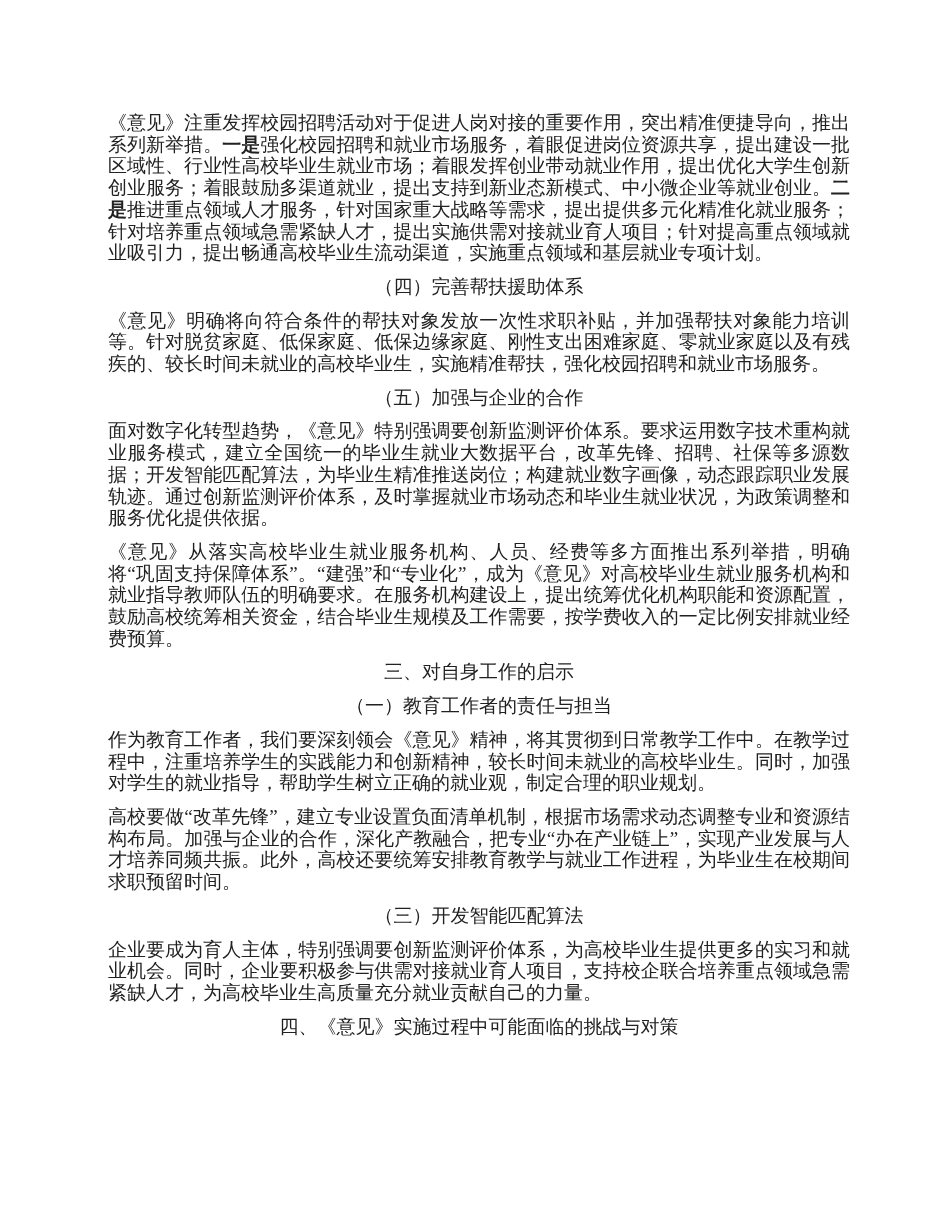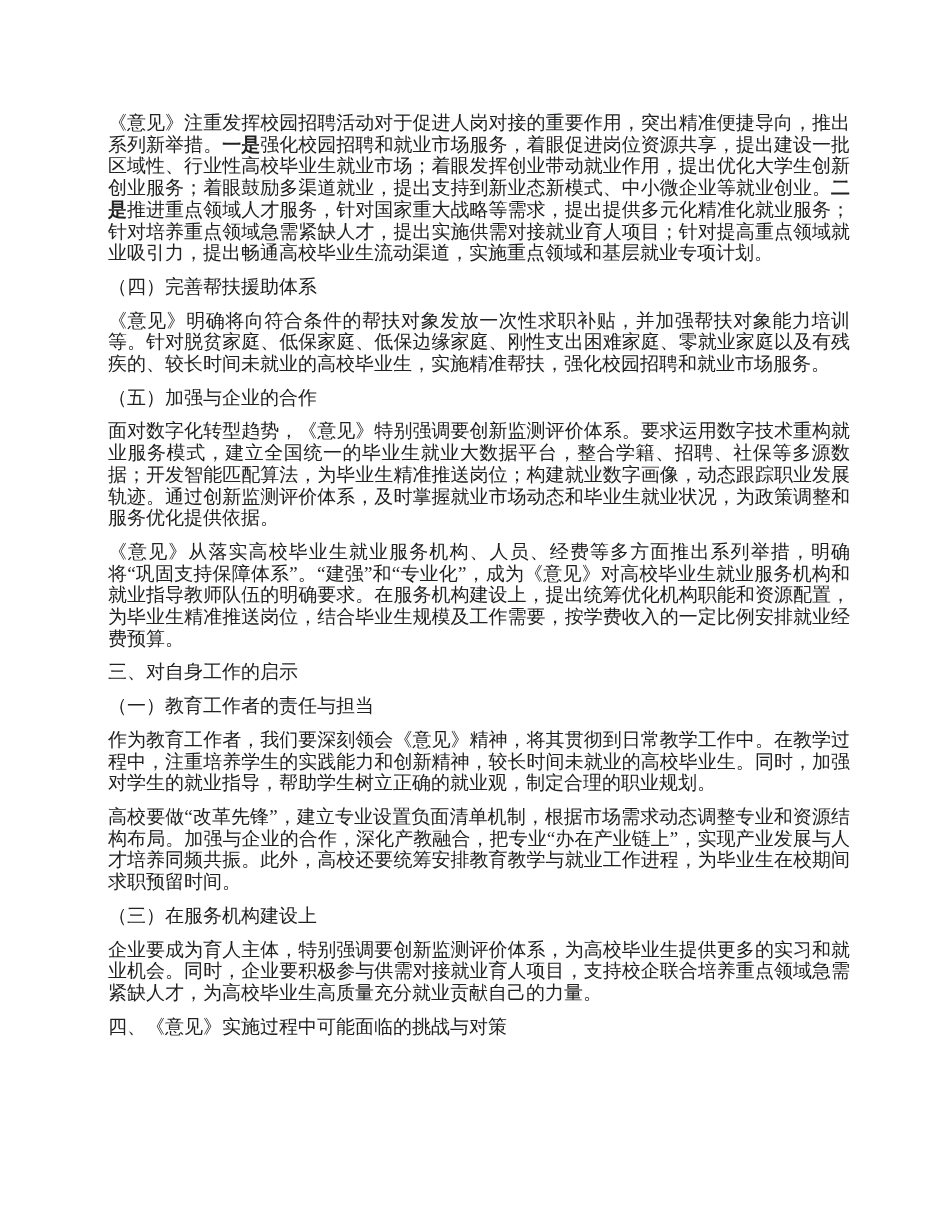--- a/index.html
+++ b/index.html
@@ -25,53 +25,53 @@
   .doc p, .doc .hd {
     margin: 0 0 12px 0;
     font-size: 19px;
     line-height: 21.7px;
     font-weight: 400;
     text-align: justify;
     text-justify: inter-ideograph;
     word-break: normal;
   }
   .doc .hd {
-    text-align: left;
+    text-align: center;
   }
   .run { font-weight: 400; }
   .run-bold { font-weight: 700; }
 </style>
 </head>
 <body>
 
 <div class="page">
   <div class="doc">
 
     <p><span class="run">《意见》注重发挥校园招聘活动对于促进人岗对接的重要作用，突出精准便捷导向，推出系列新举措。</span><span class="run-bold">一是</span><span class="run">强化校园招聘和就业市场服务，着眼促进岗位资源共享，提出建设一批区域性、行业性高校毕业生就业市场；着眼发挥创业带动就业作用，提出优化大学生创新创业服务；着眼鼓励多渠道就业，提出支持到新业态新模式、中小微企业等就业创业。</span><span class="run-bold">二是</span><span class="run">推进重点领域人才服务，针对国家重大战略等需求，提出提供多元化精准化就业服务；针对培养重点领域急需紧缺人才，提出实施供需对接就业育人项目；针对提高重点领域就业吸引力，提出畅通高校毕业生流动渠道，实施重点领域和基层就业专项计划。</span></p>
 
     <div class="hd">（四）完善帮扶援助体系</div>
 
     <p>《意见》明确将向符合条件的帮扶对象发放一次性求职补贴，并加强帮扶对象能力培训等。针对脱贫家庭、低保家庭、低保边缘家庭、刚性支出困难家庭、零就业家庭以及有残疾的、较长时间未就业的高校毕业生，实施精准帮扶，强化校园招聘和就业市场服务。</p>
 
     <div class="hd">（五）加强与企业的合作</div>
 
-    <p>面对数字化转型趋势，《意见》特别强调要创新监测评价体系。要求运用数字技术重构就业服务模式，建立全国统一的毕业生就业大数据平台，整合学籍、招聘、社保等多源数据；开发智能匹配算法，为毕业生精准推送岗位；构建就业数字画像，动态跟踪职业发展轨迹。通过创新监测评价体系，及时掌握就业市场动态和毕业生就业状况，为政策调整和服务优化提供依据。</p>
+    <p>面对数字化转型趋势，《意见》特别强调要创新监测评价体系。要求运用数字技术重构就业服务模式，建立全国统一的毕业生就业大数据平台，改革先锋、招聘、社保等多源数据；开发智能匹配算法，为毕业生精准推送岗位；构建就业数字画像，动态跟踪职业发展轨迹。通过创新监测评价体系，及时掌握就业市场动态和毕业生就业状况，为政策调整和服务优化提供依据。</p>
 
 
-    <p>《意见》从落实高校毕业生就业服务机构、人员、经费等多方面推出系列举措，明确将“巩固支持保障体系”。“建强”和“专业化”，成为《意见》对高校毕业生就业服务机构和就业指导教师队伍的明确要求。在服务机构建设上，提出统筹优化机构职能和资源配置，为毕业生精准推送岗位，结合毕业生规模及工作需要，按学费收入的一定比例安排就业经费预算。</p>
+    <p>《意见》从落实高校毕业生就业服务机构、人员、经费等多方面推出系列举措，明确将“巩固支持保障体系”。“建强”和“专业化”，成为《意见》对高校毕业生就业服务机构和就业指导教师队伍的明确要求。在服务机构建设上，提出统筹优化机构职能和资源配置，鼓励高校统筹相关资金，结合毕业生规模及工作需要，按学费收入的一定比例安排就业经费预算。</p>
 
     <div class="hd">三、对自身工作的启示</div>
 
     <div class="hd">（一）教育工作者的责任与担当</div>
 
     <p>作为教育工作者，我们要深刻领会《意见》精神，将其贯彻到日常教学工作中。在教学过程中，注重培养学生的实践能力和创新精神，较长时间未就业的高校毕业生。同时，加强对学生的就业指导，帮助学生树立正确的就业观，制定合理的职业规划。</p>
 
 
     <p>高校要做“改革先锋”，建立专业设置负面清单机制，根据市场需求动态调整专业和资源结构布局。加强与企业的合作，深化产教融合，把专业“办在产业链上”，实现产业发展与人才培养同频共振。此外，高校还要统筹安排教育教学与就业工作进程，为毕业生在校期间求职预留时间。</p>
 
-    <div class="hd">（三）在服务机构建设上</div>
+    <div class="hd">（三）开发智能匹配算法</div>
 
     <p>企业要成为育人主体，特别强调要创新监测评价体系，为高校毕业生提供更多的实习和就业机会。同时，企业要积极参与供需对接就业育人项目，支持校企联合培养重点领域急需紧缺人才，为高校毕业生高质量充分就业贡献自己的力量。</p>
 
     <div class="hd">四、《意见》实施过程中可能面临的挑战与对策</div>
 
   </div>
 </div>
 
 </body></html>

